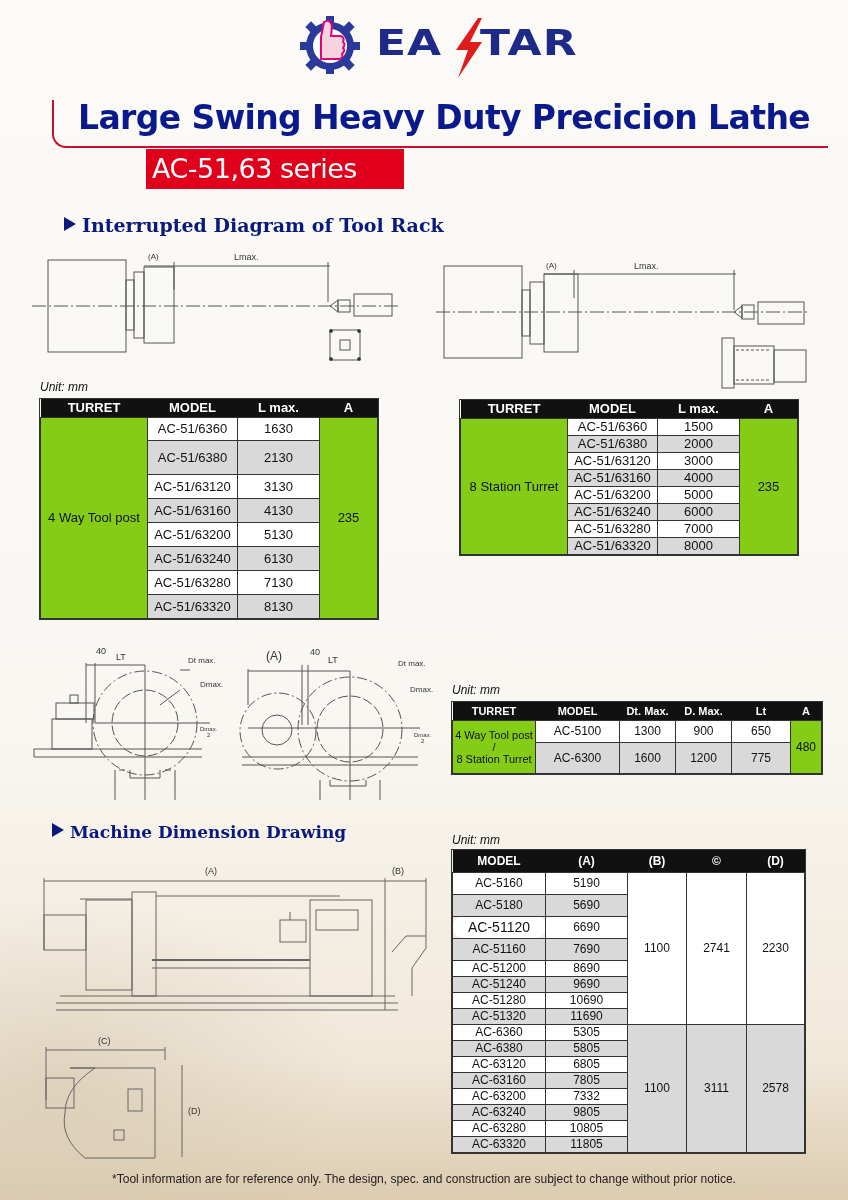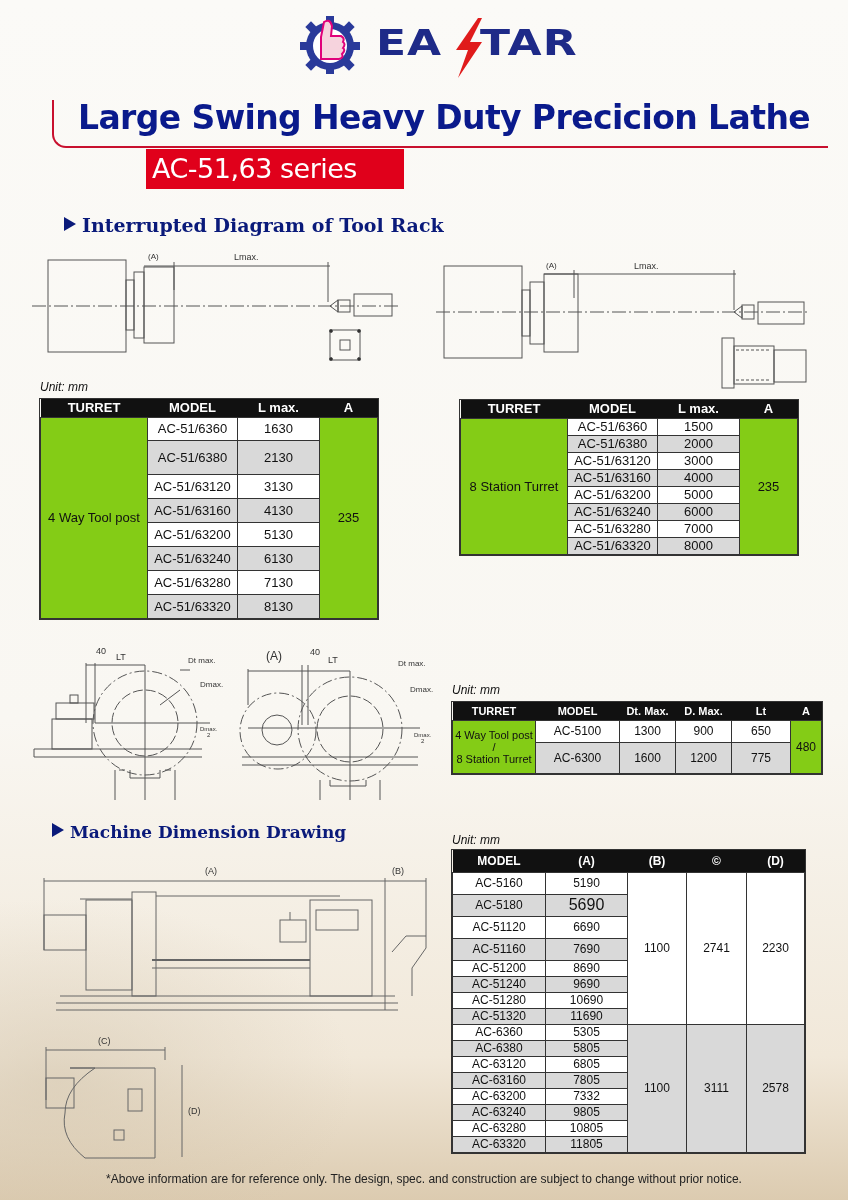--- a/index.html
+++ b/index.html
@@ -355,24 +355,24 @@
   <tbody id="dim-body">
       <tr style="height: 22px;">
         <td class="m" style="font-size: 12px;">AC-5160</td>
         <td class="v" style="font-size: 12px;">5190</td>
         <td rowspan="8" style="font-size: 12px; background: rgb(255, 255, 255);">1100</td>
         <td rowspan="8" style="font-size: 12px; background: rgb(255, 255, 255);">2741</td>
         <td rowspan="8" style="font-size: 12px; background: rgb(255, 255, 255);">2230</td>
       </tr>
       <tr class="g" style="height: 22px;">
         <td class="m" style="font-size: 12px;">AC-5180</td>
-        <td class="v" style="font-size: 16px;">5690</td>
+        <td class="v" style="font-size: 12px;">5690</td>
       </tr>
       <tr style="height: 22px;">
-        <td class="m" style="font-size: 12px;">AC-51120</td>
+        <td class="m" style="font-size: 14px; border-radius: 10px;">AC-51120</td>
         <td class="v" style="font-size: 12px;">6690</td>
       </tr>
       <tr class="g" style="height: 22px;">
         <td class="m" style="font-size: 12px;">AC-51160</td>
         <td class="v" style="font-size: 12px;">7690</td>
       </tr>
       <tr style="height: 16px;">
         <td class="m" style="font-size: 12px; margin-top: 26px;">AC-51200</td>
         <td class="v" style="font-size: 12px;">8690</td>
       </tr>
@@ -419,13 +419,13 @@
         <td class="m" style="font-size: 12px;">AC-63280</td>
         <td class="v" style="font-size: 12px;">10805</td>
       </tr>
       <tr class="g" style="height: 16px;">
         <td class="m" style="font-size: 12px;">AC-63320</td>
         <td class="v" style="font-size: 12px;">11805</td>
       </tr>
     </tbody>
 </table>
 
-<div class="abs footer">*Above information are for reference only. The design, spec. and construction are subject to change without prior notice.</div>
+<div class="abs footer">*Tool information are for reference only. The design, spec. and construction are subject to change without prior notice.</div>
 
 </body></html>

